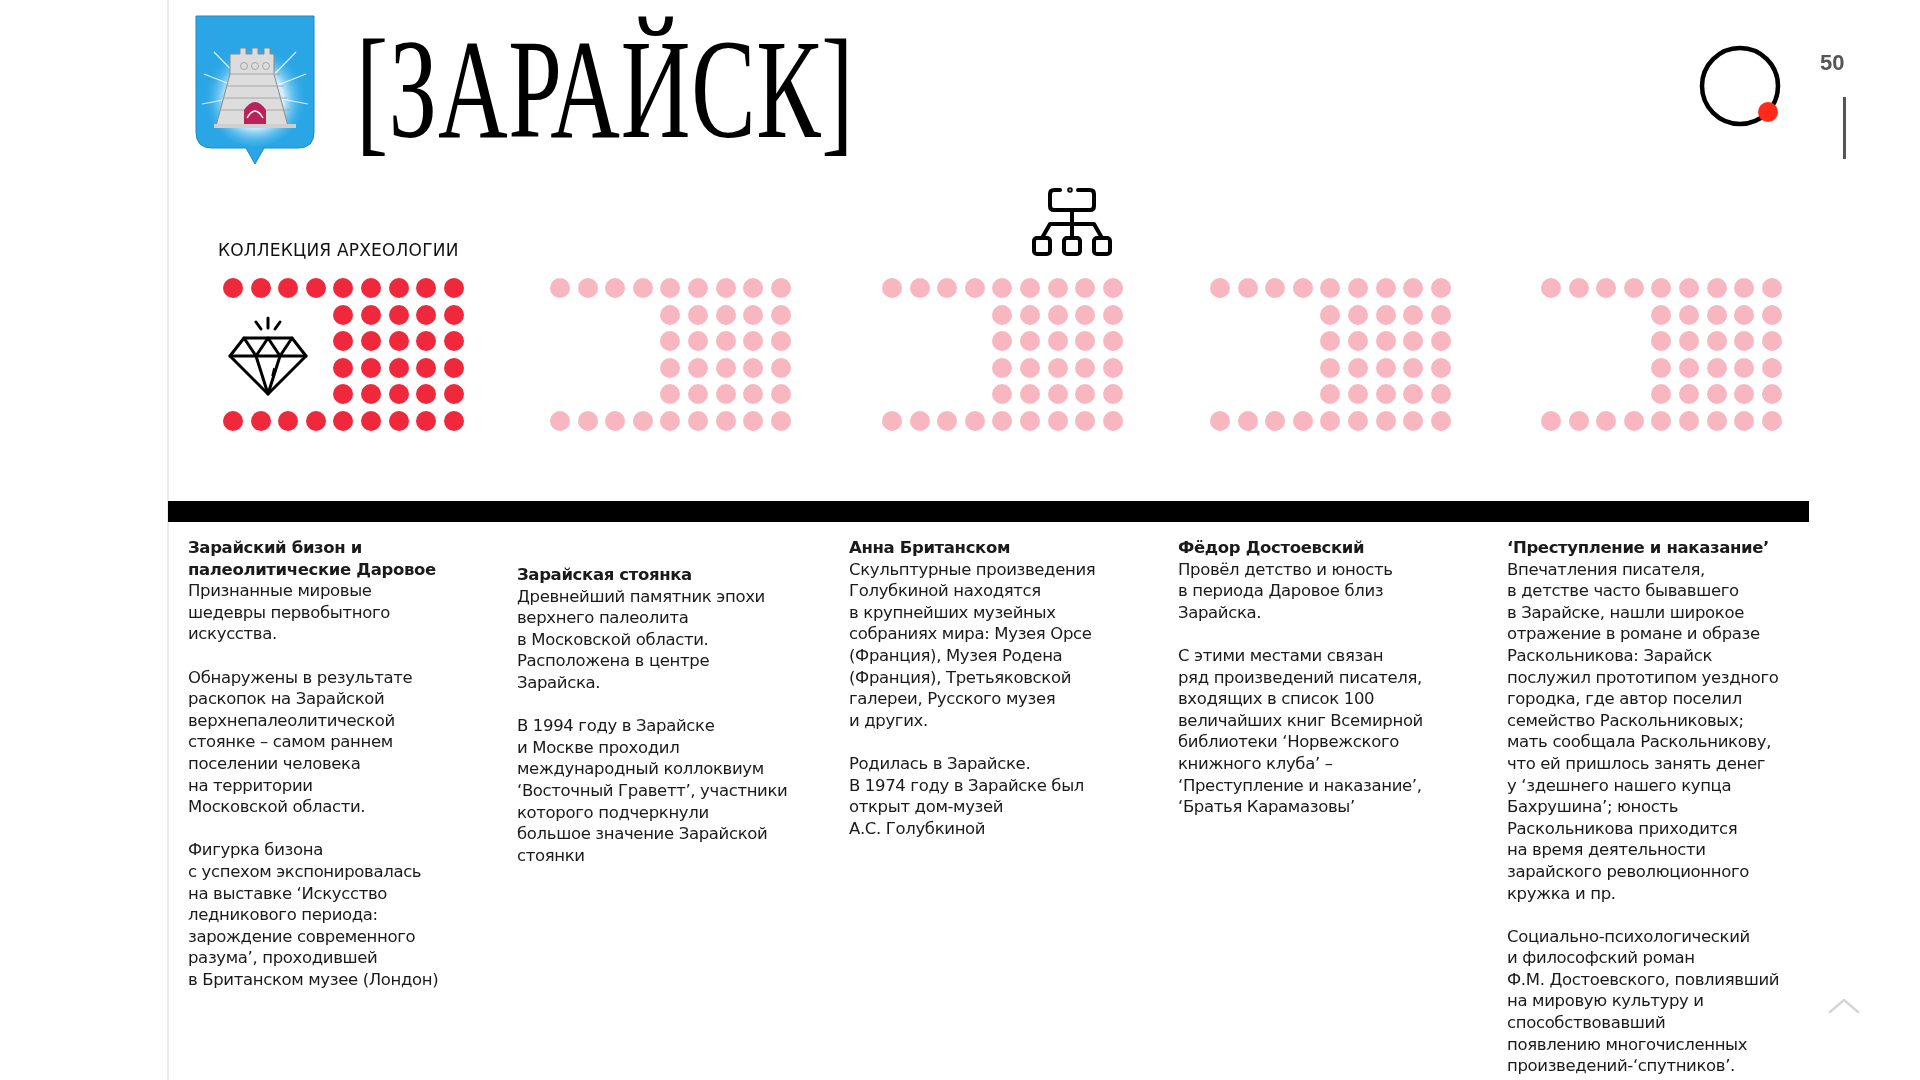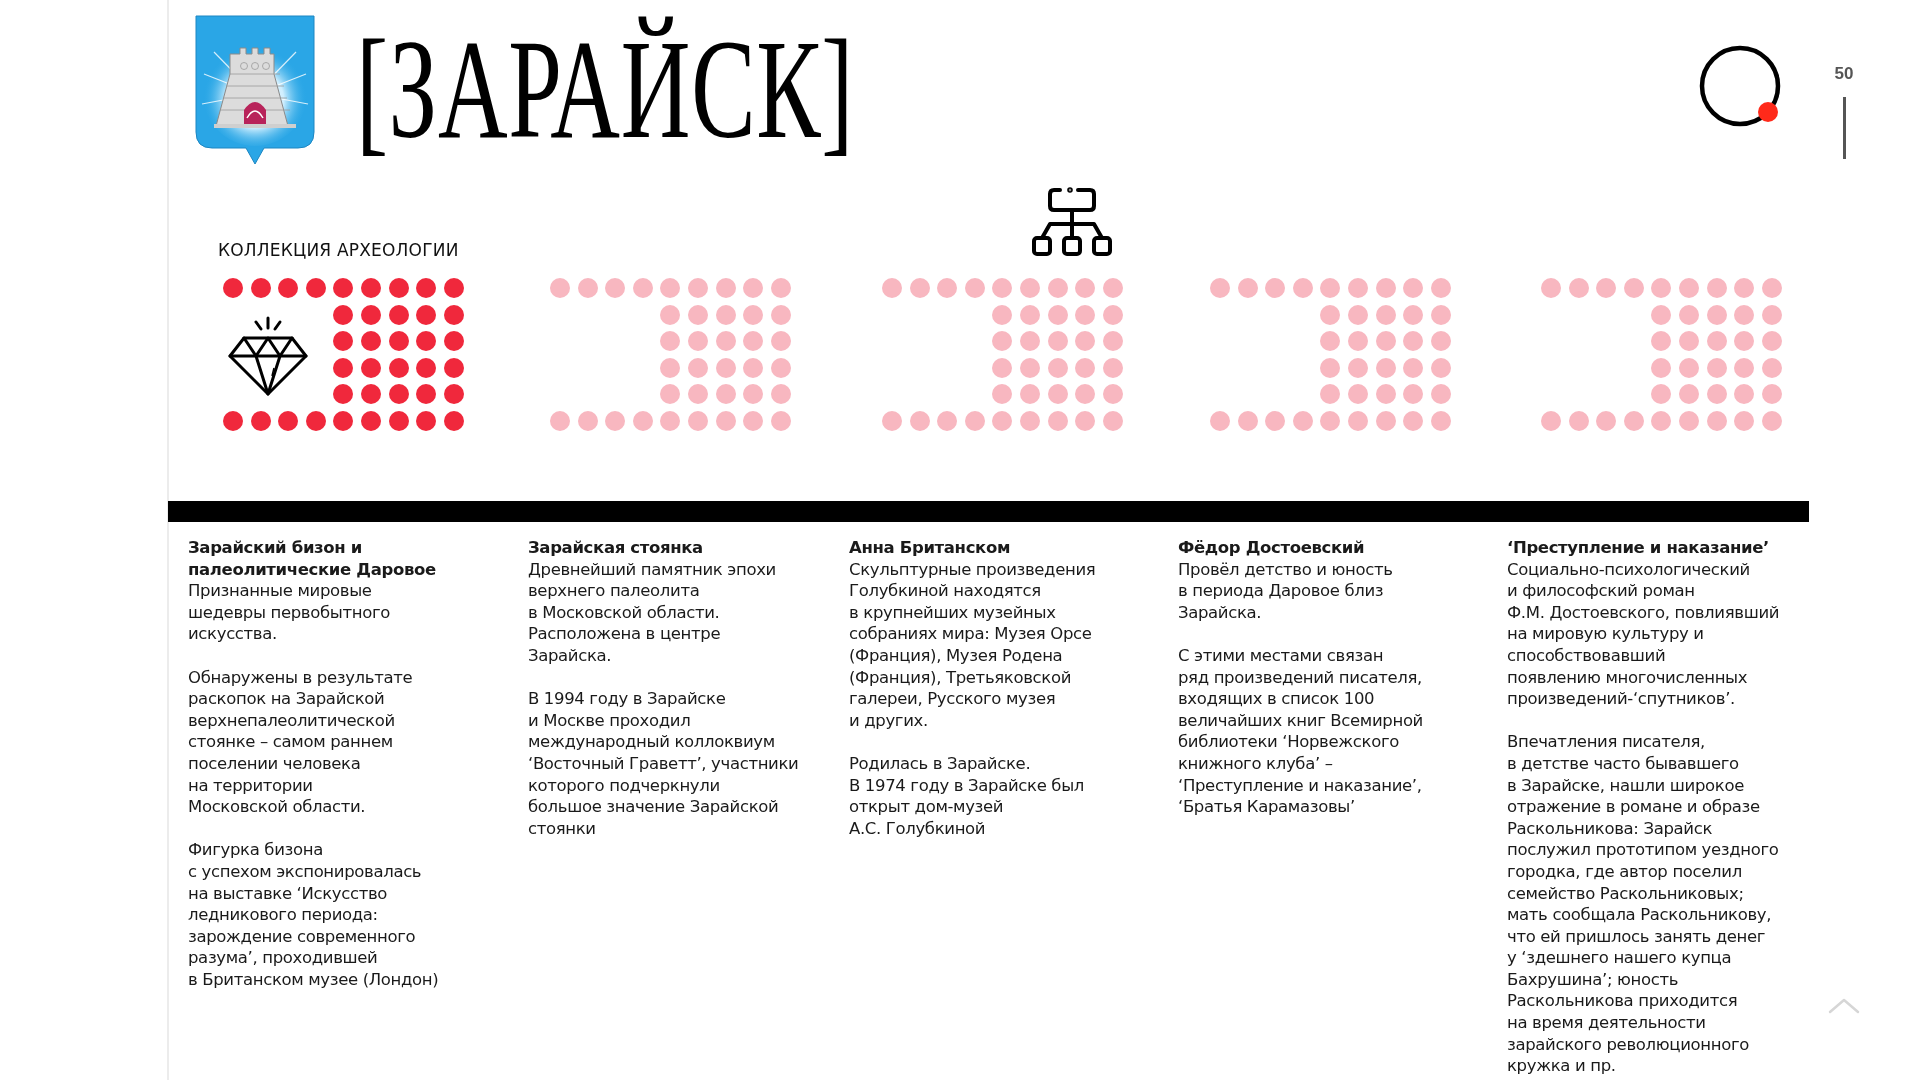--- a/index.html
+++ b/index.html
@@ -1,21 +1,21 @@
 <!DOCTYPE html>
 <html><head>
 <meta charset="utf-8">
 <style>
   html, body { margin: 0; padding: 0; background: #ffffff; }
   body { width: 1920px; height: 1080px; position: relative; overflow: hidden; font-family: "DejaVu Sans", sans-serif; color: #111; }
   .left-rule { position: absolute; left: 167px; top: 0; width: 2px; height: 1080px; background: #ececec; }
   .emblem { position: absolute; left: 194px; top: 14px; width: 122px; height: 152px; }
   .title { position: absolute; left: 356px; top: 4px; font-family: "Liberation Serif", serif; font-size: 142px; line-height: 170px; color: #000; transform: scaleX(0.68); transform-origin: left top; white-space: nowrap; letter-spacing: 1px; }
   .loader-icon { position: absolute; left: 1696px; top: 42px; width: 96px; height: 96px; }
-  .page-number { position: absolute; left: 1820px; top: 64px; width: 48px; text-align: center; font-family: "Liberation Sans", sans-serif; font-weight: bold; font-size: 17px; color: #555; }
+  .page-number { position: absolute; left: 1820px; top: 50px; width: 48px; text-align: left; font-family: "Liberation Sans", sans-serif; font-weight: bold; font-size: 22px; color: #555; }
   .page-rule { position: absolute; left: 1843px; top: 97px; width: 3px; height: 62px; background: #555; }
   .hier-icon { position: absolute; left: 1030px; top: 186px; width: 84px; height: 70px; }
   .collection-label { position: absolute; left: 218px; top: 240px; font-family: "DejaVu Sans", sans-serif; font-size: 17px; letter-spacing: 0.2px; color: #111; }
   .grid { position: absolute; top: 278px; width: 240px; height: 154px; }
   .dot { position: absolute; width: 20px; height: 20px; border-radius: 50%; }
   .dot.red { background: #f0283c; }
   .dot.pink { background: #f8b7c0; }
   .diamond-icon { position: absolute; left: 228px; top: 316px; width: 80px; height: 80px; }
   .black-bar { position: absolute; left: 168px; top: 501px; width: 1641px; height: 21px; background: #000; }
   .col { position: absolute; top: 537px; width: 318px; font-family: "DejaVu Sans", sans-serif; font-size: 16.5px; line-height: 21.6px; color: #1a1a1a; letter-spacing: -0.35px; }
@@ -317,21 +317,21 @@
 Московской области.</div>
   <div class="para">Фигурка бизона
 с успехом экспонировалась
 на выставке ‘Искусство
 ледникового периода:
 зарождение современного
 разума’, проходившей
 в Британском музее (Лондон)</div>
 </div>
 
-<div class="col" style="left:528px;">
+<div class="col" style="left:517px;margin-top:27px;">
   <div class="heading lines">Зарайская стоянка</div>
   <div class="para">Древнейший памятник эпохи
 верхнего палеолита
 в Московской области.
 Расположена в центре
 Зарайска.</div>
   <div class="para">В 1994 году в Зарайске
 и Москве проходил
 международный коллоквиум
 ‘Восточный Граветт’, участники
@@ -366,40 +366,40 @@
 входящих в список 100
 величайших книг Всемирной
 библиотеки ‘Норвежского
 книжного клуба’ –
 ‘Преступление и наказание’,
 ‘Братья Карамазовы’</div>
 </div>
 
 <div class="col" style="left:1507px;">
   <div class="heading lines">‘Преступление и наказание’</div>
-  <div class="para">Социально-психологический
-и философский роман
-Ф.М. Достоевского, повлиявший
-на мировую культуру и
-способствовавший
-появлению многочисленных
-произведений-‘спутников’.</div>
   <div class="para">Впечатления писателя,
 в детстве часто бывавшего
 в Зарайске, нашли широкое
 отражение в романе и образе
 Раскольникова: Зарайск
 послужил прототипом уездного
 городка, где автор поселил
 семейство Раскольниковых;
 мать сообщала Раскольникову,
 что ей пришлось занять денег
 у ‘здешнего нашего купца
 Бахрушина’; юность
 Раскольникова приходится
 на время деятельности
 зарайского революционного
 кружка и пр.</div>
+  <div class="para">Социально-психологический
+и философский роман
+Ф.М. Достоевского, повлиявший
+на мировую культуру и
+способствовавший
+появлению многочисленных
+произведений-‘спутников’.</div>
 </div>
 
 <svg class="scroll-top" viewBox="0 0 36 24">
   <polyline points="4,18 18,6 32,18" fill="none" stroke="#d6d6d6" stroke-width="2.5" stroke-linecap="round" stroke-linejoin="round"></polyline>
 </svg>
 
 </body></html>

